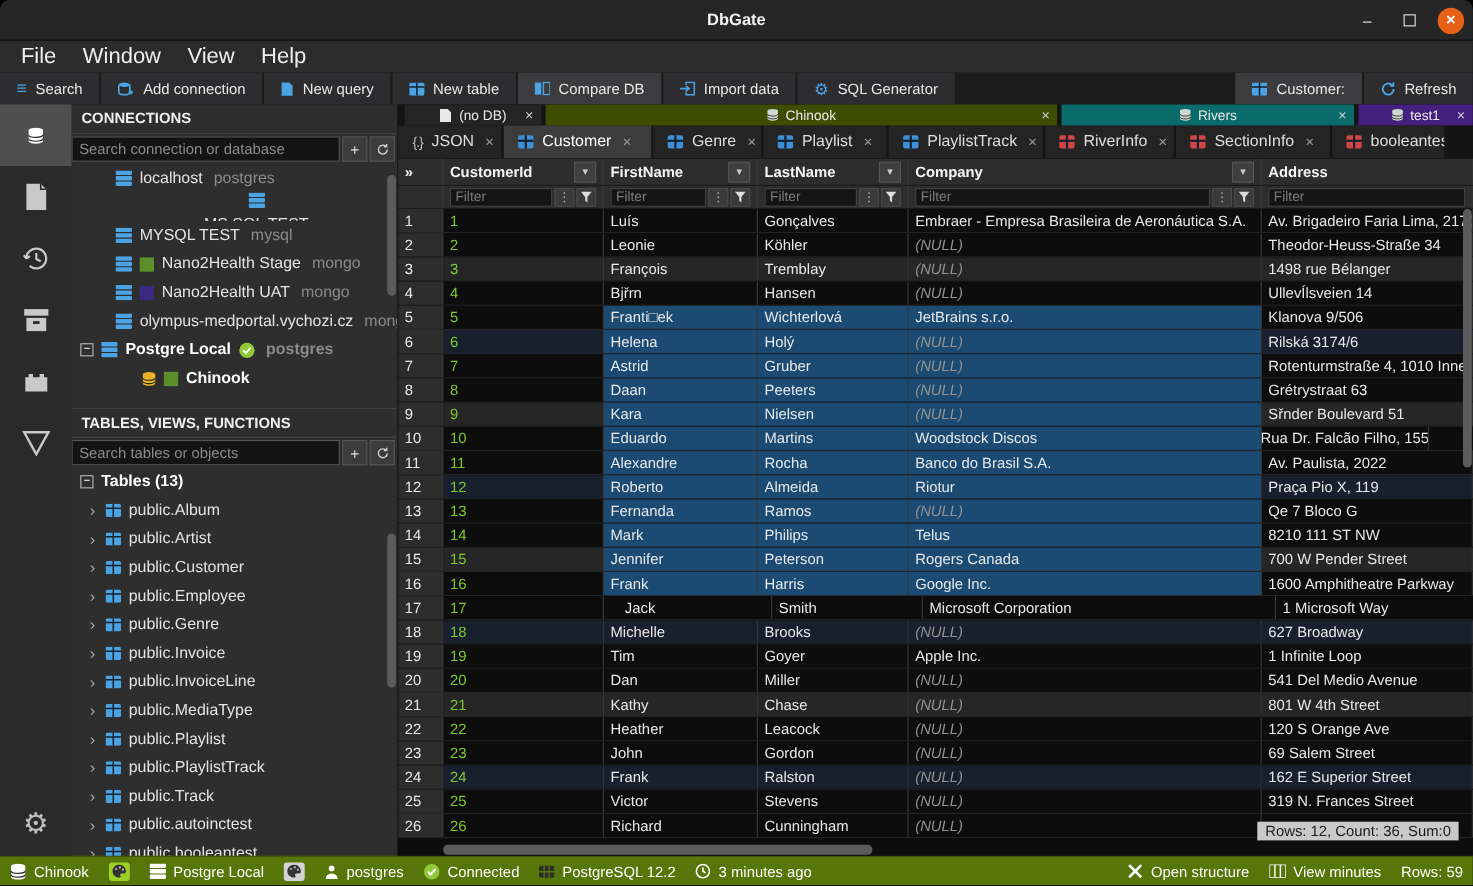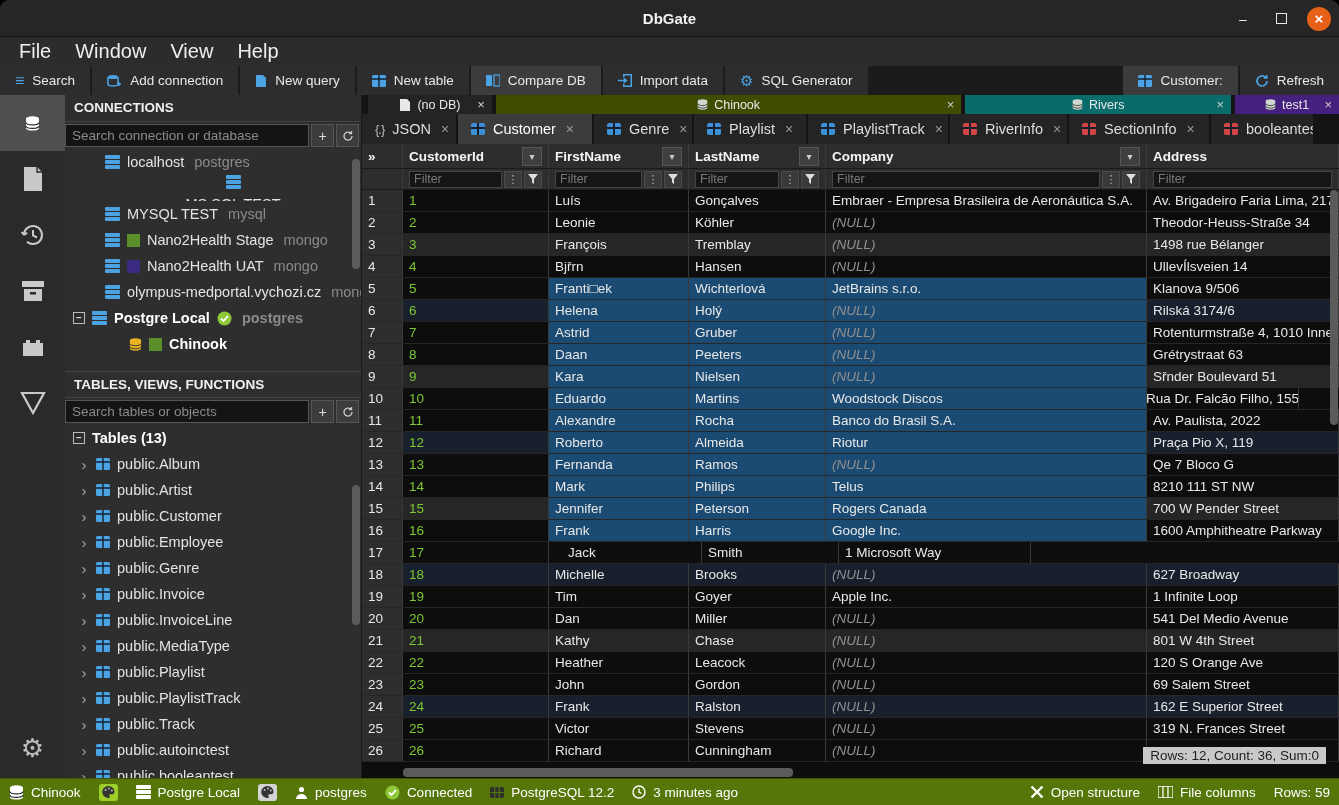--- a/index.html
+++ b/index.html
@@ -1004,20 +1004,23 @@
               <div class="gcell rownum" style="width: 41px;">17</div>
               <div class="gcell" style="width: 146px;">
                 <span class="idval">17</span>
               </div>
               <div class="gcell" style="width: 140px; margin-left: 13px;">
                 <span>Jack</span>
               </div>
               <div class="gcell" style="width: 137px;">
                 <span>Smith</span>
               </div>
+              <div class="gcell" style="width: 321px;">
+                <span>Microsoft Corporation</span>
+              </div>
               <div class="gcell" style="width: 192px;">
                 <span>1 Microsoft Way</span>
               </div>
             </div>
             <div class="grow st6">
               <div class="gcell rownum" style="width: 41px;">18</div>
               <div class="gcell" style="width: 146px;">
                 <span class="idval">18</span>
               </div>
               <div class="gcell" style="width: 140px;">
@@ -1275,19 +1278,19 @@
         </span>
         <span>Open structure</span>
       </div>
       <div class="sb-item">
         <span style="display: inline-flex; align-items: center;">
           <svg width="15" height="12" viewBox="0 0 15 12">
             <rect x="0" y="0" width="15" height="12" rx="1" fill="none" stroke="#fff" stroke-width="1.3"></rect>
             <path d="M5 0v12M10 0v12" stroke="#fff" stroke-width="1.3"></path>
           </svg>
         </span>
-        <span>File columns</span>
+        <span>View minutes</span>
       </div>
       <div class="sb-item">
         <span>Rows: 59</span>
       </div>
     </div>
 </div>
 
 </body></html>

